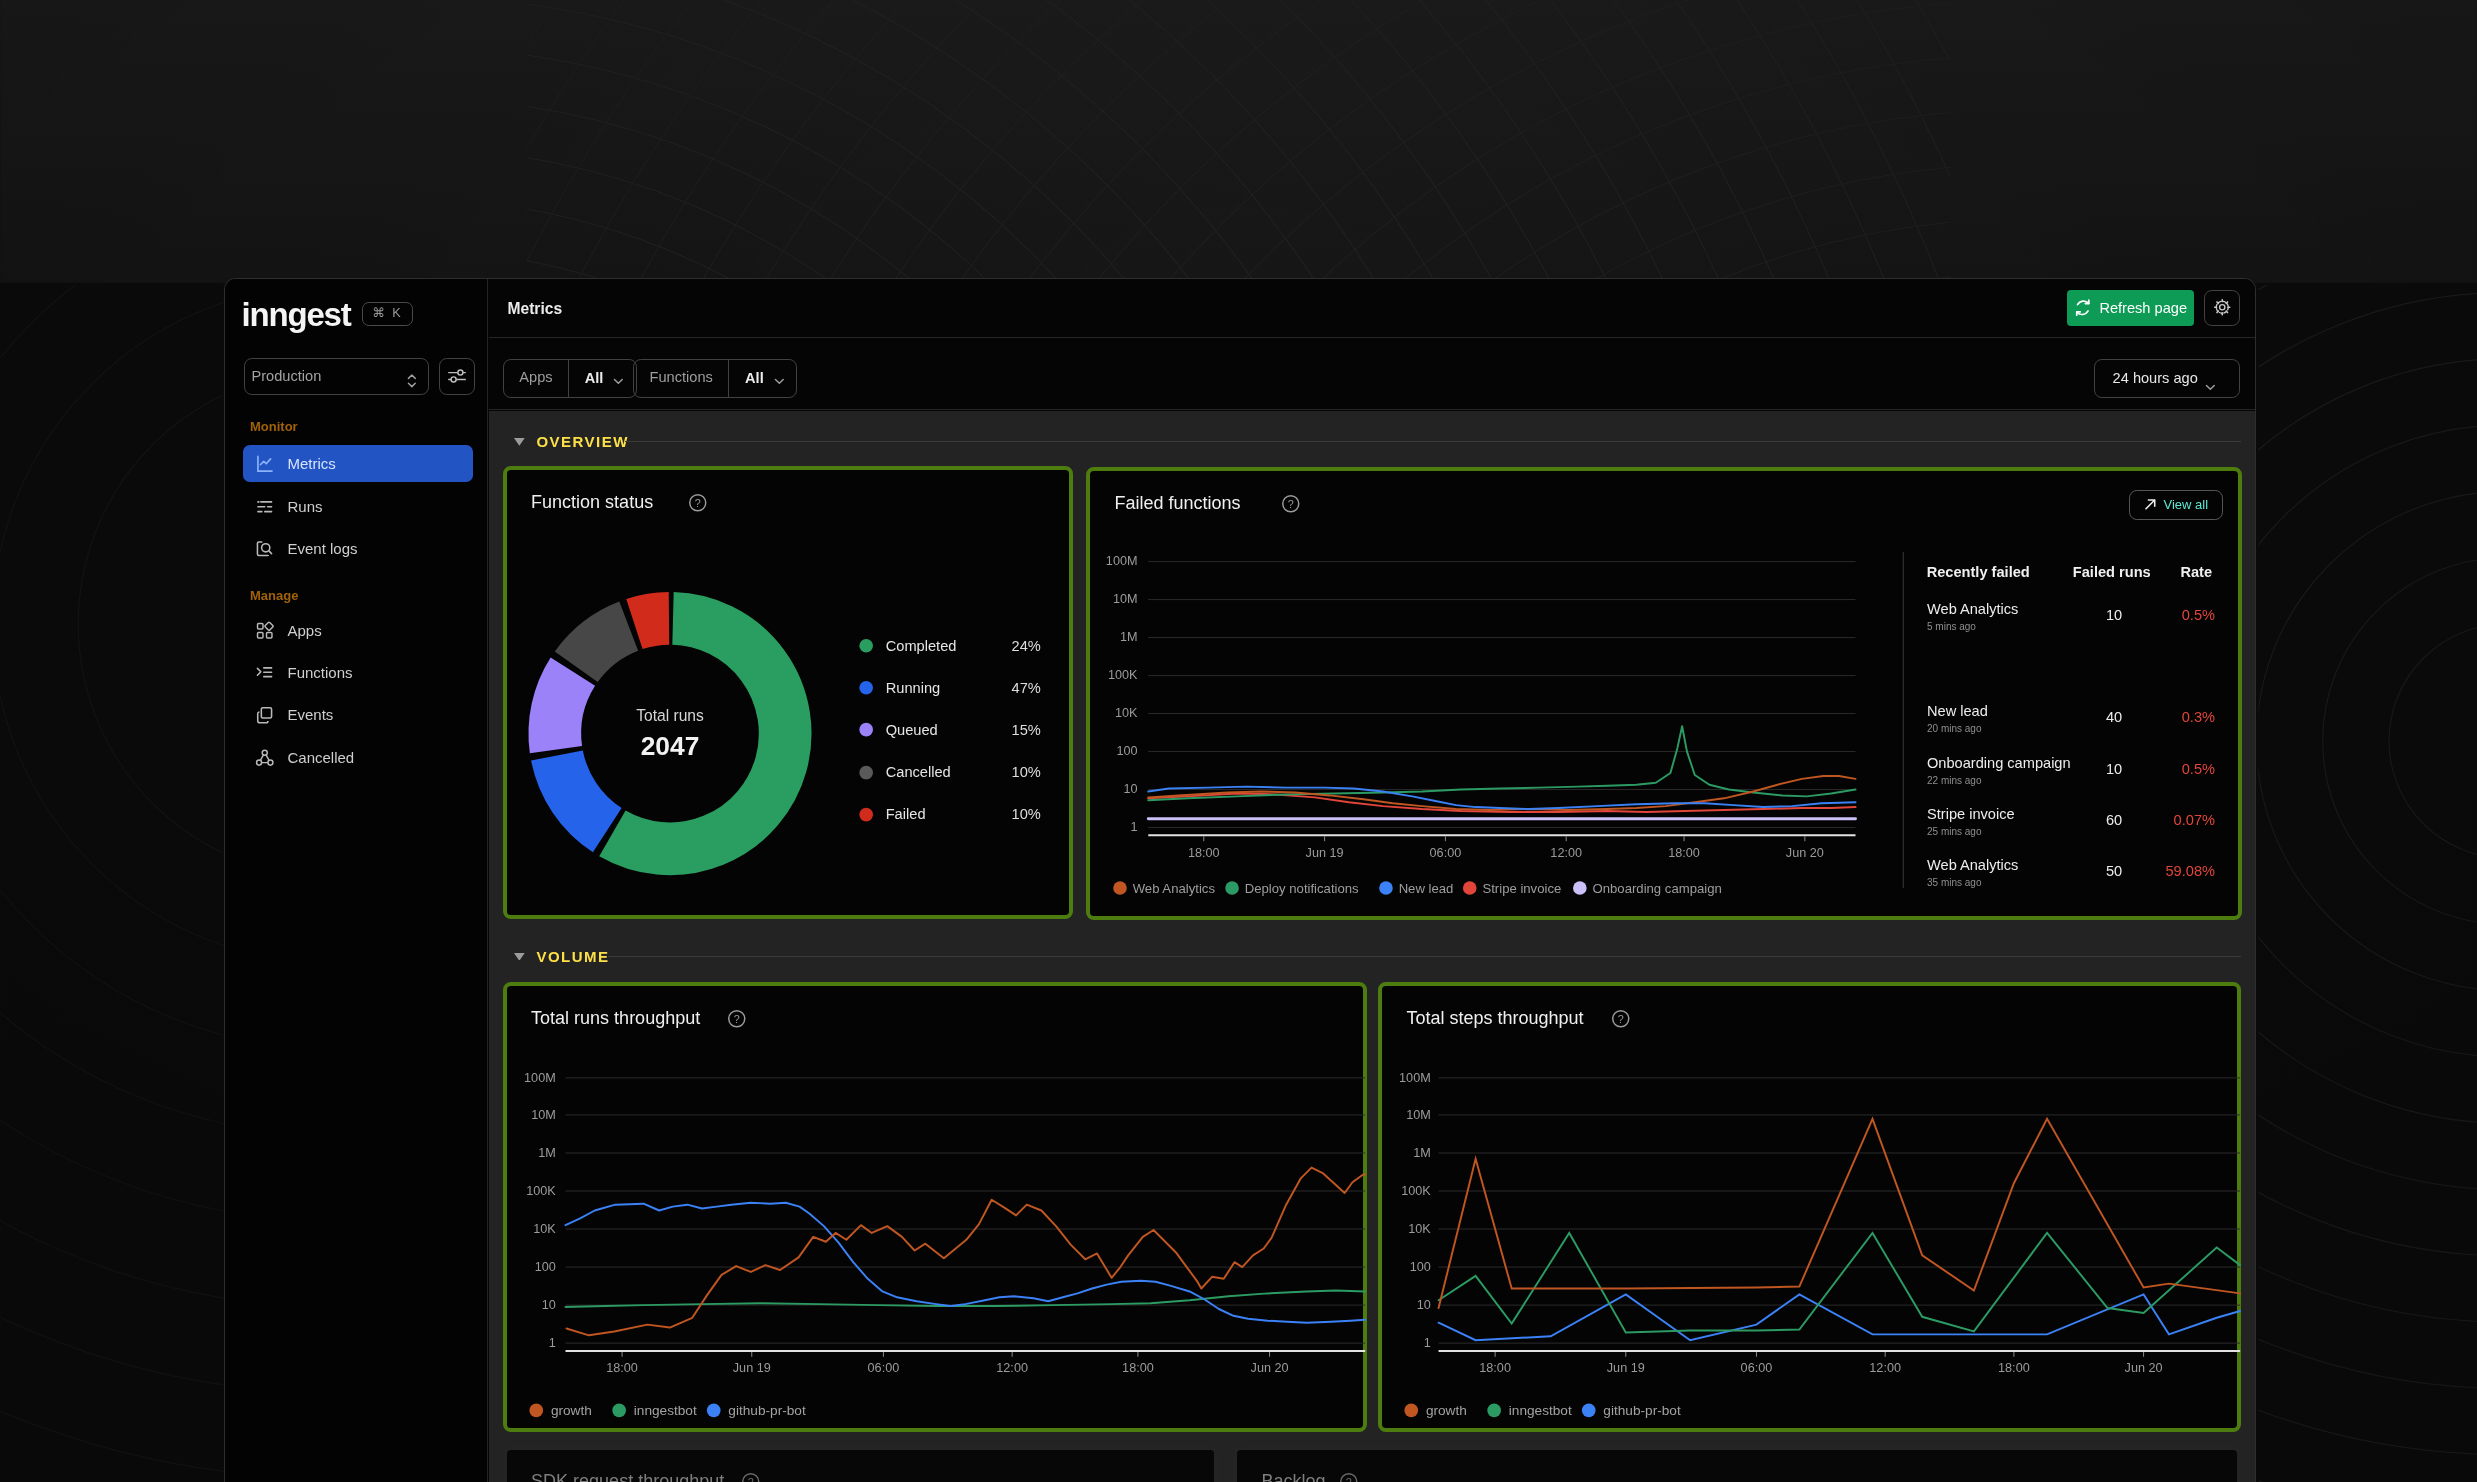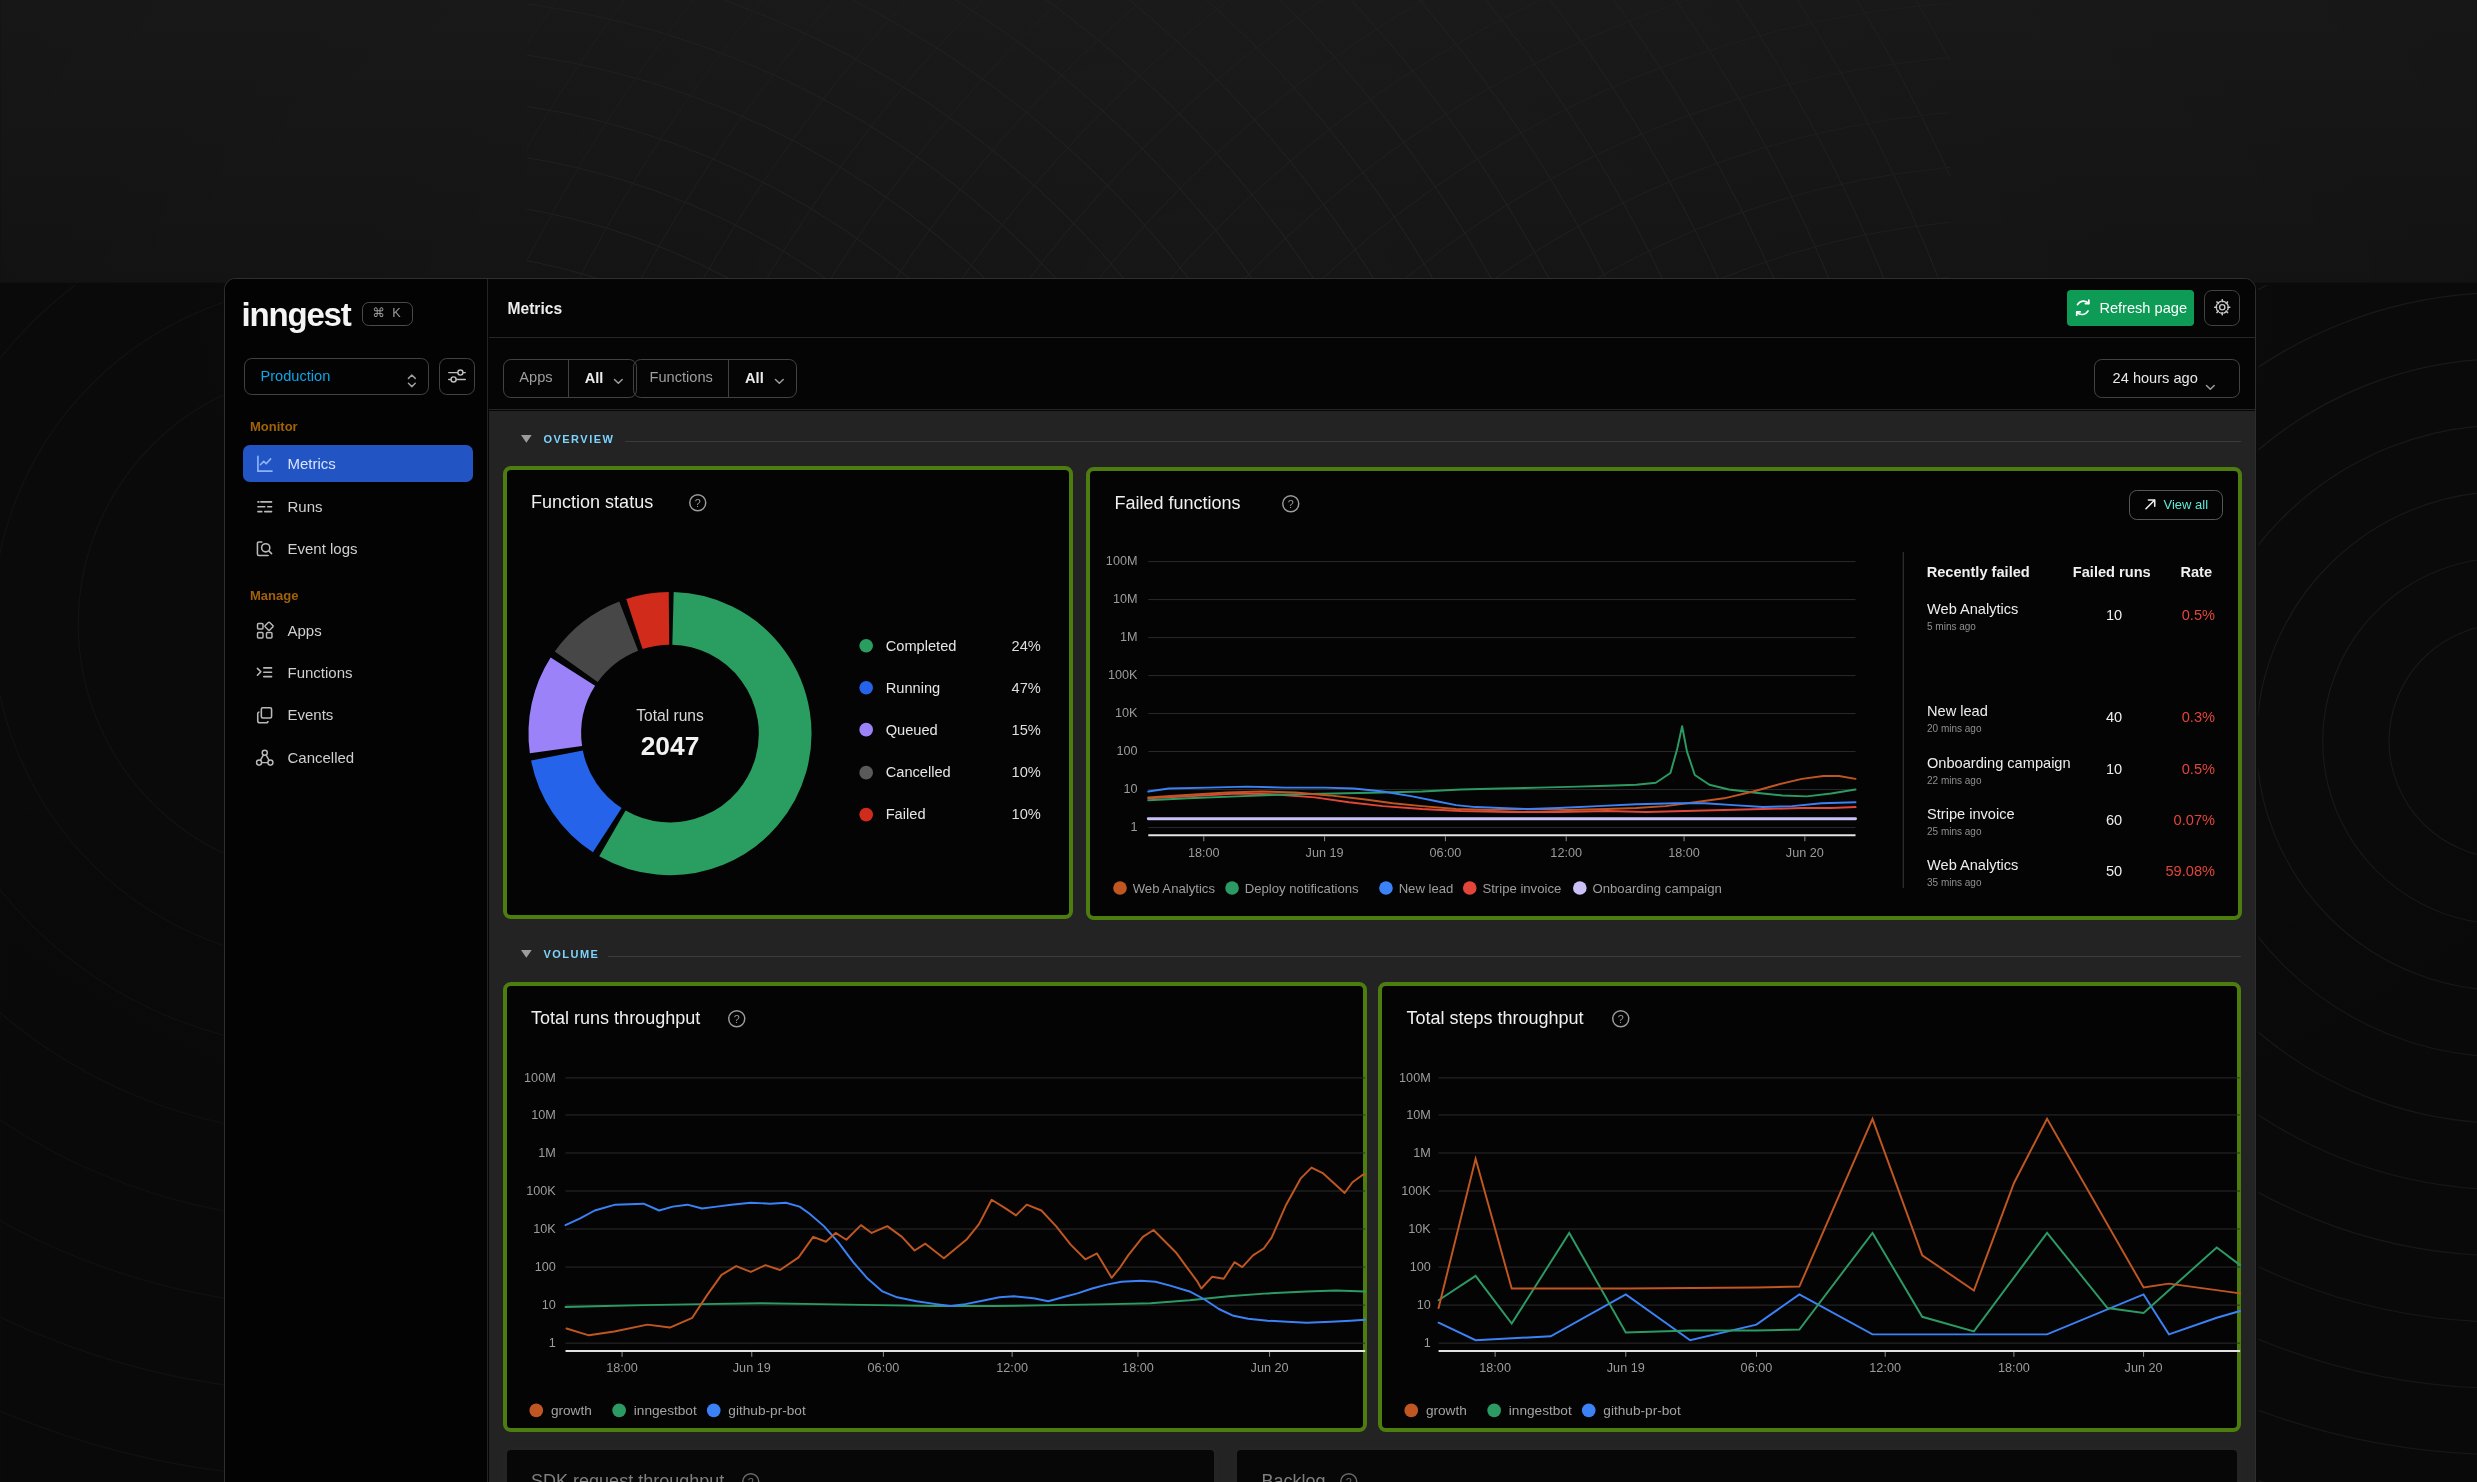--- a/index.html
+++ b/index.html
@@ -6,41 +6,41 @@
 .abs { position:absolute; }
 #bg { position:absolute; left:0; top:0; }
 #win { position:absolute; left:224px; top:278px; width:2032px; height:1204px;
   background:#050505; border:1px solid #2e2e2e; border-bottom:none;
   border-radius:11.7px 11.7px 0 0; overflow:hidden; }
 #side { position:absolute; left:0; top:0; width:263px; height:1204px; background:#030303; border-right:1px solid #242424; }
 .logo { position:absolute; left:16.6px; top:16.6px; font-size:33px; font-weight:700; color:#f4f4f4; letter-spacing:-1.2px; }
 .cmdk { position:absolute; left:137px; top:23.4px; width:51px; height:23.4px; border:1.5px solid #4a4a4a; border-radius:6.8px;
   color:#9a9a9a; font-size:12.7px; text-align:center; line-height:21.5px; letter-spacing:2px; }
 .prodsel { position:absolute; left:18.5px; top:79px; width:185px; height:37px; border:1px solid #424242; border-radius:7.8px;
-  color:#0ea5e9; font-size:14.6px; line-height:35px; padding-left:16px; }
+  color:#a3a3a3; font-size:14.6px; line-height:35px; padding-left:7px; }
 .updown { position:absolute; right:9.8px; top:8.8px; }
 .filtbtn { position:absolute; left:214px; top:79px; width:36px; height:37px; border:1px solid #424242; border-radius:7.8px; }
 .navlabel { position:absolute; left:25px; color:#a16207; font-size:13px; font-weight:700; }
 .nav { position:absolute; left:17.6px; width:230px; height:37px; border-radius:6.8px; color:#cfcfcf; font-size:15px;
   display:flex; align-items:center; gap:12.7px; padding-left:12.7px; }
 .nav.active { background:#2254c4; color:#d8e3ff; }
 #main { position:absolute; left:264px; top:0; width:1768px; height:1204px; background:#050505; }
 .topbar { position:absolute; left:0; top:0; width:1768px; height:59px; border-bottom:1px solid #262626; }
 .title { position:absolute; left:18.5px; top:20.5px; font-size:15.6px; font-weight:700; color:#ececec; }
 .refresh { position:absolute; left:1578px; top:10.7px; width:127px; height:36px; background:#0e9b56; border-radius:4px;
   color:#fff; font-size:14.6px; font-weight:400; display:flex; align-items:center; justify-content:center; gap:7.8px; }
 .gearbtn { position:absolute; left:1715px; top:10.7px; width:36px; height:36px; border:1px solid #424242; border-radius:7.8px;
   display:flex; align-items:center; justify-content:center; }
 .filtrow { position:absolute; left:0; top:59px; width:1768px; height:72px; border-bottom:1px solid #262626; }
 .combo { position:absolute; top:20.5px; height:39px; border:1px solid #424242; border-radius:7.8px; display:flex; align-items:center; }
 .combo .lab { color:#9e9e9e; font-size:14.6px; padding:0 15.6px; height:39px; line-height:37px; border-right:1px solid #424242; }
 .combo .val { color:#ececec; font-size:14.6px; font-weight:700; padding:0 7.8px 0 15.6px; }
 .combo { position:absolute; } .combo .chev { padding:3.9px 11.7px 0 2px; }
 #content { position:absolute; left:0; top:132px; width:1768px; height:1073px; background:#232323; }
-.sechead { position:absolute; left:32px; display:flex; align-items:center; gap:11.7px; color:#7dd3fc; font-size:11px;
+.sechead { position:absolute; left:25px; display:flex; align-items:center; gap:11.7px; color:#fde047; font-size:15px;
   font-weight:700; letter-spacing:1.5px; }
 .secline { position:absolute; height:1px; background:#3a3a3a; }
 .card { position:absolute; background:#040404; border:4px solid #4d7c0f; border-radius:7.8px; }
 .ctitle { position:absolute; left:24.4px; top:21.5px; font-size:18px; font-weight:400; color:#f0f0f0; }
 .frow { position:absolute; left:0; width:100%; height:45px; }
 .fname { position:absolute; left:837px; top:0; color:#ededed; font-size:14.6px; }
 .fago { position:absolute; left:837px; top:19.5px; color:#8f8f8f; font-size:10px; }
 .fruns { position:absolute; left:985px; top:5.9px; width:78px; text-align:center; color:#ededed; font-size:14.6px; }
 .frate { position:absolute; left:1041px; top:5.9px; width:84px; text-align:right; color:#e2453a; font-size:14.6px; }
 .viewall { position:absolute; left:1039px; top:18.5px; width:94px; height:30px; border:1px solid #555; border-radius:7.8px;

